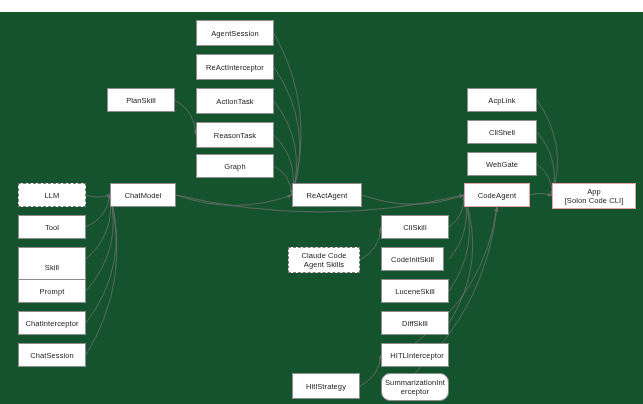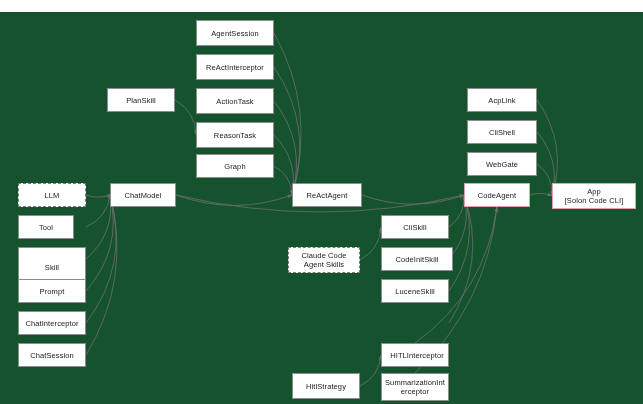--- a/index.html
+++ b/index.html
@@ -110,21 +110,21 @@
     </div>
     <div class="node" style="left: 196px; top: 142px; width: 78px; height: 24px;">
       <span>Graph</span>
     </div>
     <div class="node" style="left: 107px; top: 76px; width: 68px; height: 24px;">
       <span>PlanSkill</span>
     </div>
     <div class="node dashed" style="left: 18px; top: 171px; width: 68px; height: 24px;">
       <span>LLM</span>
     </div>
-    <div class="node" style="left: 18px; top: 203px; width: 56px; height: 24px;">
+    <div class="node" style="left: 18px; top: 203px; width: 68px; height: 24px;">
       <span>Tool</span>
     </div>
     <div class="node" style="left: 18px; top: 235px; width: 68px; height: 40px;">
       <span>Skill</span>
     </div>
     <div class="node" style="left: 18px; top: 267px; width: 68px; height: 24px; justify-content: flex-end;">
       <span>Prompt</span>
     </div>
     <div class="node" style="left: 18px; top: 299px; width: 68px; height: 24px;">
       <span>ChatInterceptor</span>
@@ -149,30 +149,33 @@
     </div>
     <div class="node" style="left: 467px; top: 108px; width: 70px; height: 24px;">
       <span>CliShell</span>
     </div>
     <div class="node" style="left: 467px; top: 140px; width: 70px; height: 24px;">
       <span>WebGate</span>
     </div>
     <div class="node" style="left: 381px; top: 203px; width: 68px; height: 24px;">
       <span>CliSkill</span>
     </div>
-    <div class="node" style="left: 381px; top: 235px; width: 72px; height: 24px;">
+    <div class="node" style="left: 381px; top: 235px; width: 63px; height: 24px;">
       <span>CodeInitSkill</span>
     </div>
     <div class="node" style="left: 381px; top: 267px; width: 68px; height: 24px;">
       <span>LuceneSkill</span>
     </div>
+    <div class="node" style="left: 381px; top: 299px; width: 68px; height: 24px;">
+      <span>DiffSkill</span>
+    </div>
     <div class="node" style="left: 381px; top: 331px; width: 68px; height: 24px; padding-left: 6px;">
       <span>HITLInterceptor</span>
     </div>
-    <div class="node" style="left: 381px; top: 361px; width: 68px; height: 28px;">
+    <div class="node" style="left: 381px; top: 361px; width: 68px; height: 28px; border-radius: 9px;">
       <span>SummarizationInterceptor</span>
     </div>
     <div class="node dashed" style="left: 288px; top: 235px; width: 72px; height: 26px;">
       <span>Claude Code Agent Skills</span>
     </div>
     <div class="node" style="left: 292px; top: 361px; width: 68px; height: 26px;">
       <span>HitlStrategy</span>
     </div>
   </div>
 

